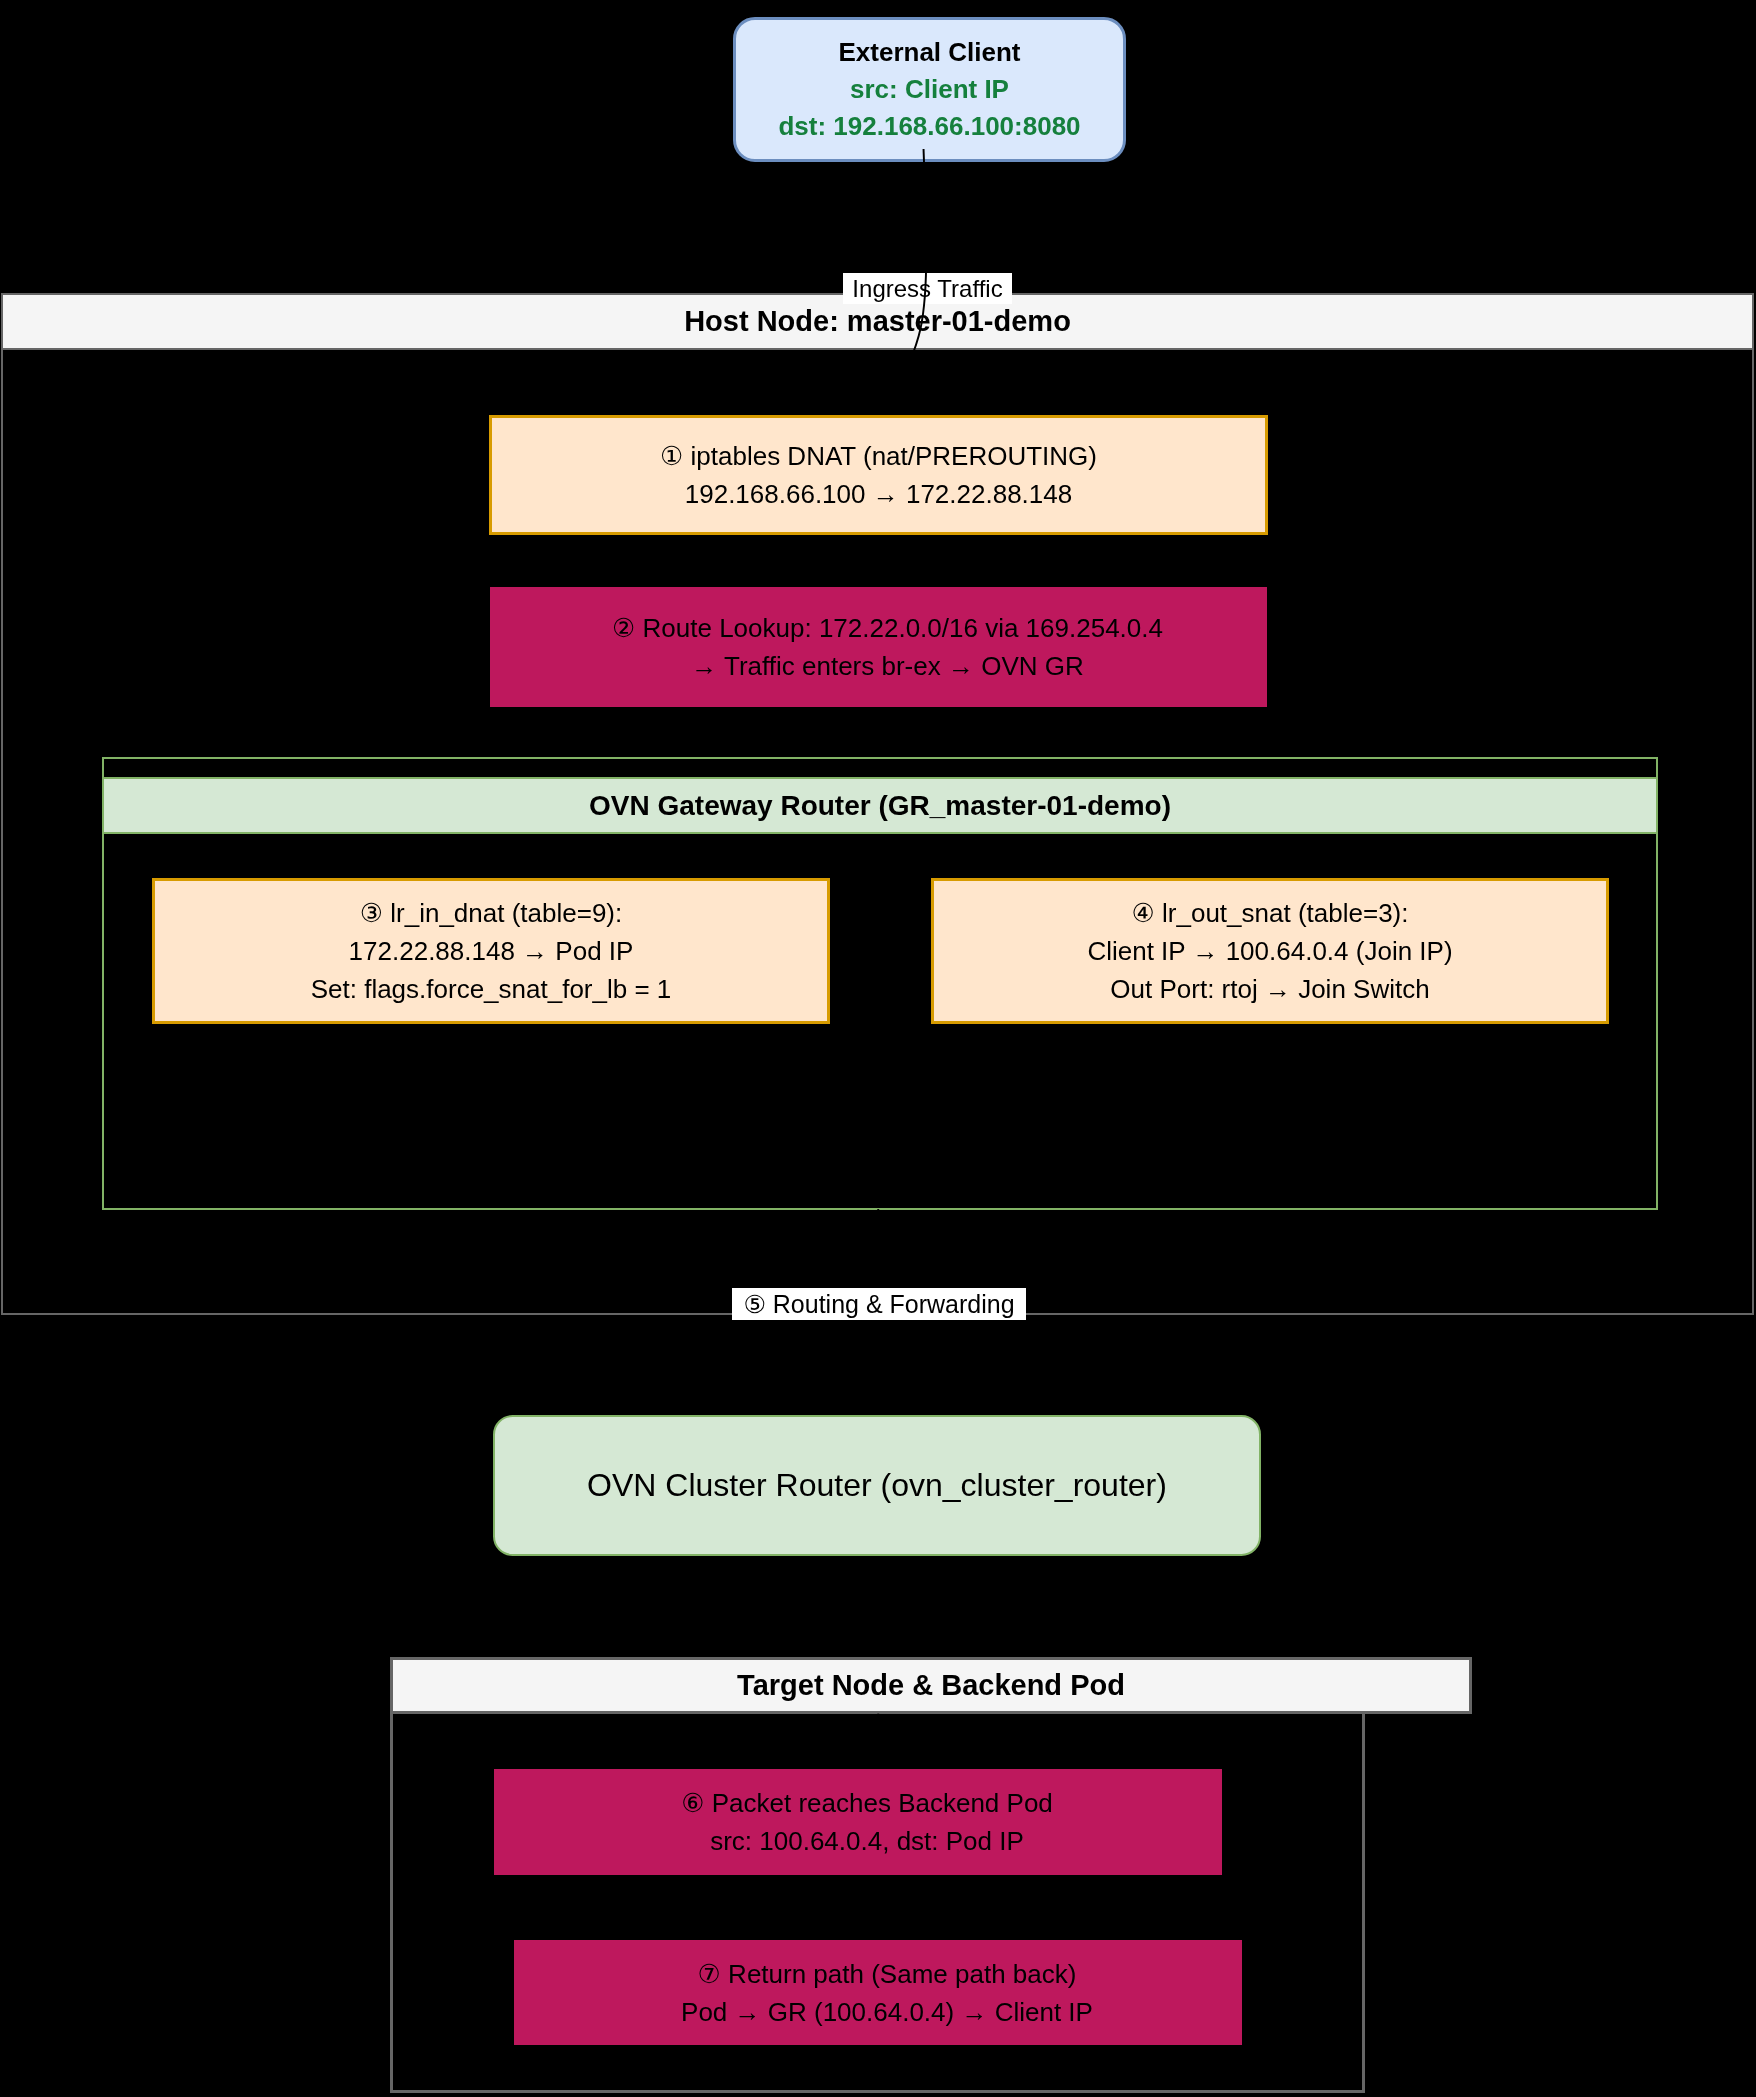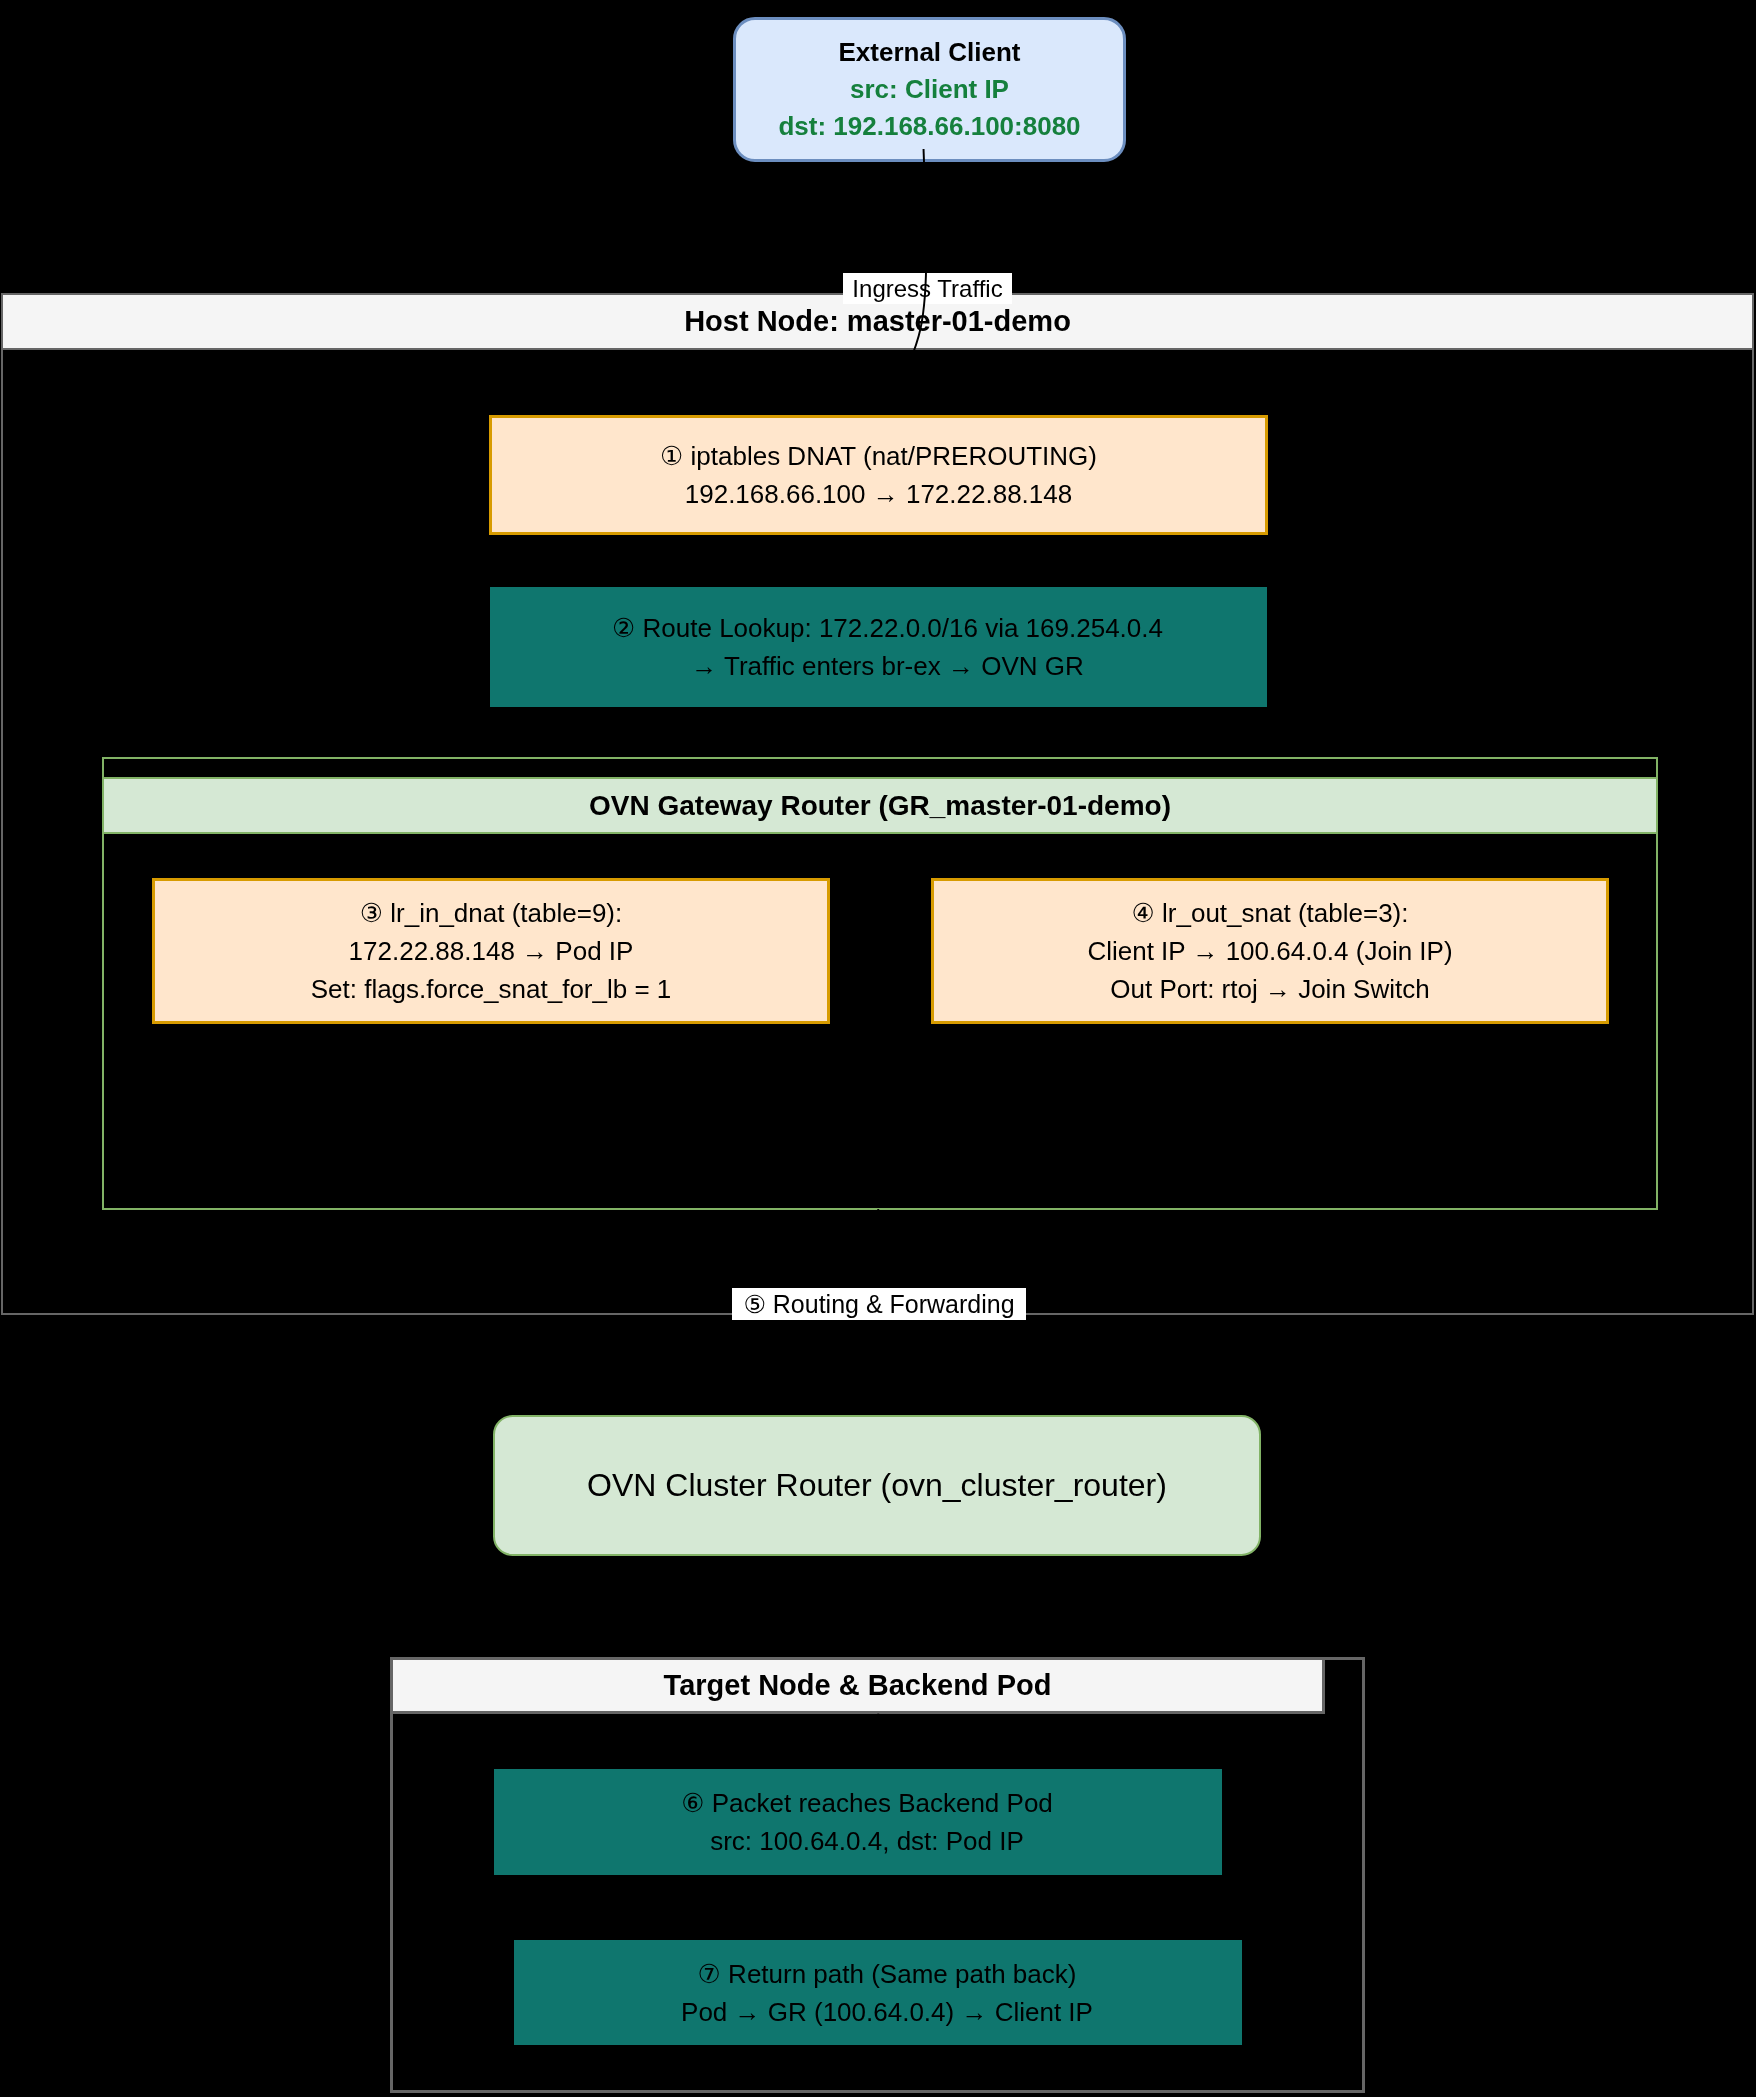--- a/index.html
+++ b/index.html
@@ -17,26 +17,26 @@
   .client .muted{color:#15803d;}
   
   .container{position:absolute;box-sizing:border-box;background:transparent;}
   .host{left:1px;top:293px;width:1753px;height:1022px;border:2.9px solid #666666;}
   .host-header{left:1px;top:293px;width:1753px;height:57px;background:#f5f5f5;
                border:2.9px solid #666666;font-size:29px;font-weight:bold;}
   .gw{left:102px;top:757px;width:1556px;height:453px;border:2.9px solid #82b366;}
   .gw-header{left:102px;top:757px;width:1556px;height:57px;background:#d5e8d4;
              border:2.9px solid #82b366;font-size:28px;font-weight:bold;margin-top:20px;}
   .target{left:390px;top:1657px;width:975px;height:436px;border:3.4px solid #666666;}
-  .target-header{left:390px;top:1657px;width:935px;height:57px;background:#f5f5f5;
+  .target-header{left:390px;top:1657px;width:1082px;height:57px;background:#f5f5f5;
                  border:3.4px solid #666666;font-size:29px;font-weight:bold;}
   
   .step{font-size:26px;}
   .orange{background:#ffe6cc;border:3.9px solid #d79b00;}
-  .white{background:#0f766e;padding-left:18px;}
+  .white{background:#be185d;padding-left:18px;}
   .s1{left:489px;top:415px;width:779px;height:120px;}
   .s2{left:490px;top:587px;width:777px;height:120px;}
   .s3{left:152px;top:878px;width:678px;height:146px;}
   .s4{left:931px;top:878px;width:678px;height:146px;}
   .s6{left:494px;top:1769px;width:728px;height:106px;}
   .s7{left:514px;top:1940px;width:728px;height:105px;}
   
   .cluster{left:493px;top:1415px;width:768px;height:141px;background:#d5e8d4;
            border:2.9px solid #82b366;border-radius:19.5px;font-size:32px;}
   

